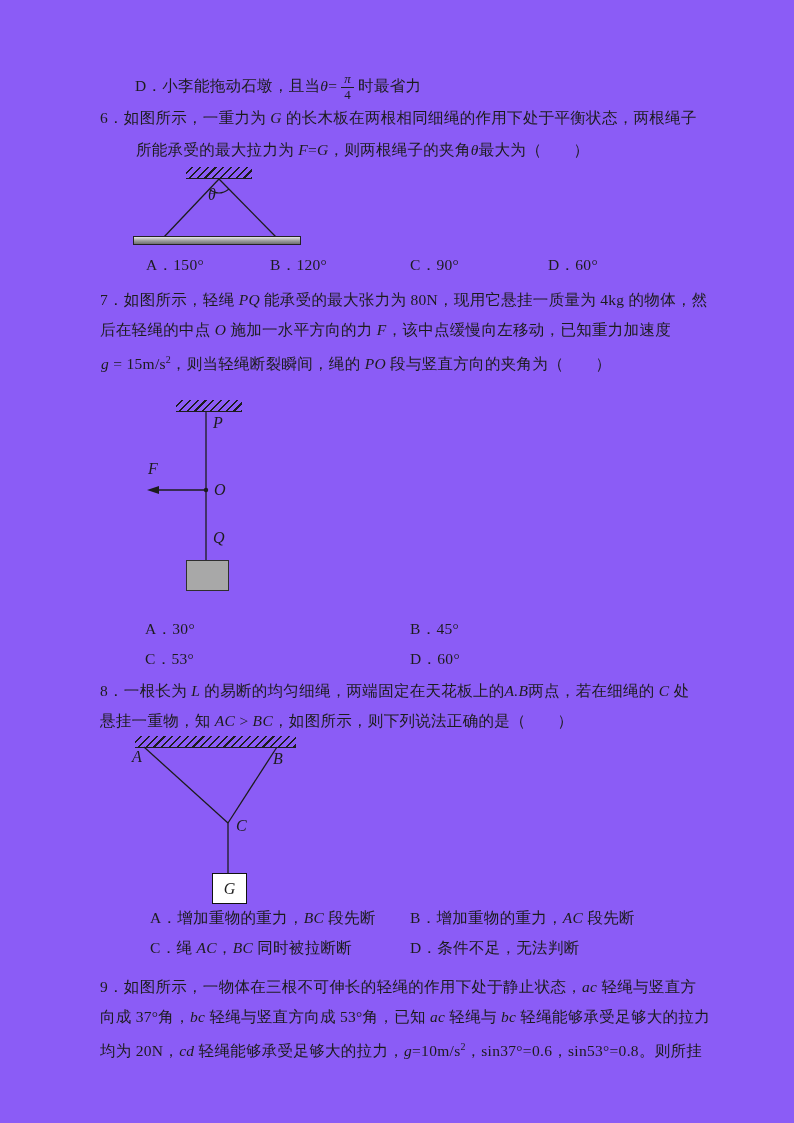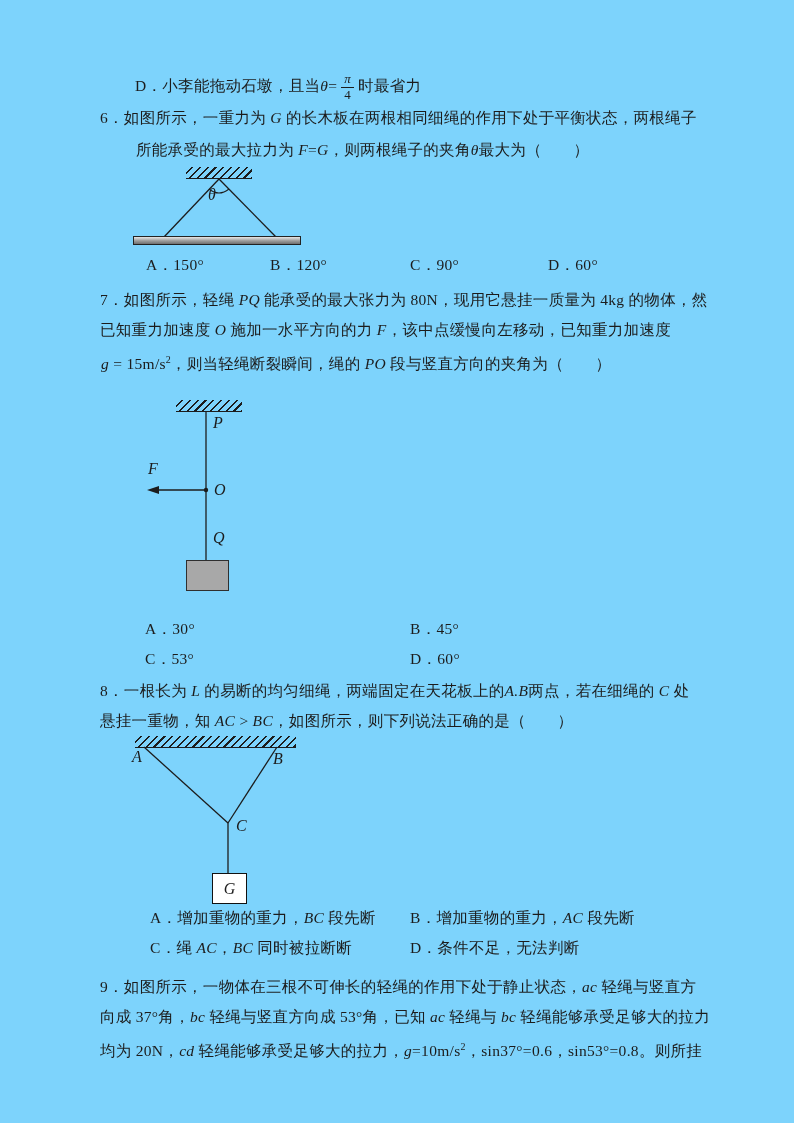--- a/index.html
+++ b/index.html
@@ -1,16 +1,16 @@
 <!DOCTYPE html>
 <html><head>
 <meta charset="utf-8">
 <style>
   html,body{margin:0;padding:0;background:#e8e8e8;}
-  .page{position:relative;width:794px;height:1123px;background:#7dd3fc;
+  .page{position:relative;width:794px;height:1123px;background:#8b5cf6;
         font-family:"Liberation Serif","DejaVu Serif",serif;
         font-size:15.5px;color:#1c1c1c;overflow:hidden;margin:0 auto;}
   .tl{position:absolute;white-space:nowrap;letter-spacing:.3px;line-height:20px;}
   .it{font-style:italic;}
   .sup{font-size:10px;vertical-align:super;letter-spacing:0;}
   .frac{display:inline-flex;flex-direction:column;align-items:center;
         vertical-align:middle;margin:0 4px;font-size:13px;line-height:1.15;}
   .frac .num{display:block;border-bottom:1px solid #1c1c1c;padding:0 3px;font-style:italic;}
   .frac .den{display:block;}
   .diagram{position:absolute;}
@@ -47,21 +47,21 @@
     <div class="board" style="left:13px;top:71px;width:166px;height:7px;"></div>
     <span class="dlabel" style="left:88px;top:22px;">θ</span>
   </div>
 
   <span class="tl" style="left:146px;top:255px;">A．150°</span>
   <span class="tl" style="left:270px;top:255px;">B．120°</span>
   <span class="tl" style="left:410px;top:255px;">C．90°</span>
   <span class="tl" style="left:548px;top:255px;">D．60°</span>
 
   <div class="tl" style="left:100px;top:290px;text-align:right;"><span>7．如图所示，轻绳 </span><span class="it">PQ</span><span> 能承受的最大张力为 80N，现用它悬挂一质量为 4kg 的物体，然</span></div>
-  <div class="tl" style="left:100px;top:320px;"><span>已知重力加速度 </span><span class="it">O</span><span> 施加一水平方向的力 </span><span class="it">F</span><span>，该中点缓慢向左移动，已知重力加速度</span></div>
+  <div class="tl" style="left:100px;top:320px;"><span>后在轻绳的中点 </span><span class="it">O</span><span> 施加一水平方向的力 </span><span class="it">F</span><span>，该中点缓慢向左移动，已知重力加速度</span></div>
   <div class="tl" style="left:101px;top:350px;"><span class="it">g</span><span> = 15m/s</span><span class="sup">2</span><span>，则当轻绳断裂瞬间，绳的 </span><span class="it">PO</span><span> 段与竖直方向的夹角为（　　）</span></div>
 
   <div class="diagram" style="left:140px;top:399px;width:170px;height:195px;">
     <div class="hatch" style="left:36px;top:1px;width:66px;height:11px;"></div>
     <svg class="dsvg" width="170" height="195">
       <line x1="66" y1="12" x2="66" y2="162" stroke="#1c1c1c" stroke-width="1.3"></line>
       <line x1="66" y1="91" x2="18" y2="91" stroke="#1c1c1c" stroke-width="1.5"></line>
       <polygon points="7,91 19,87 19,95" fill="#1c1c1c"></polygon>
       <circle cx="66" cy="91" r="2.2" fill="#1c1c1c"></circle>
     </svg>

